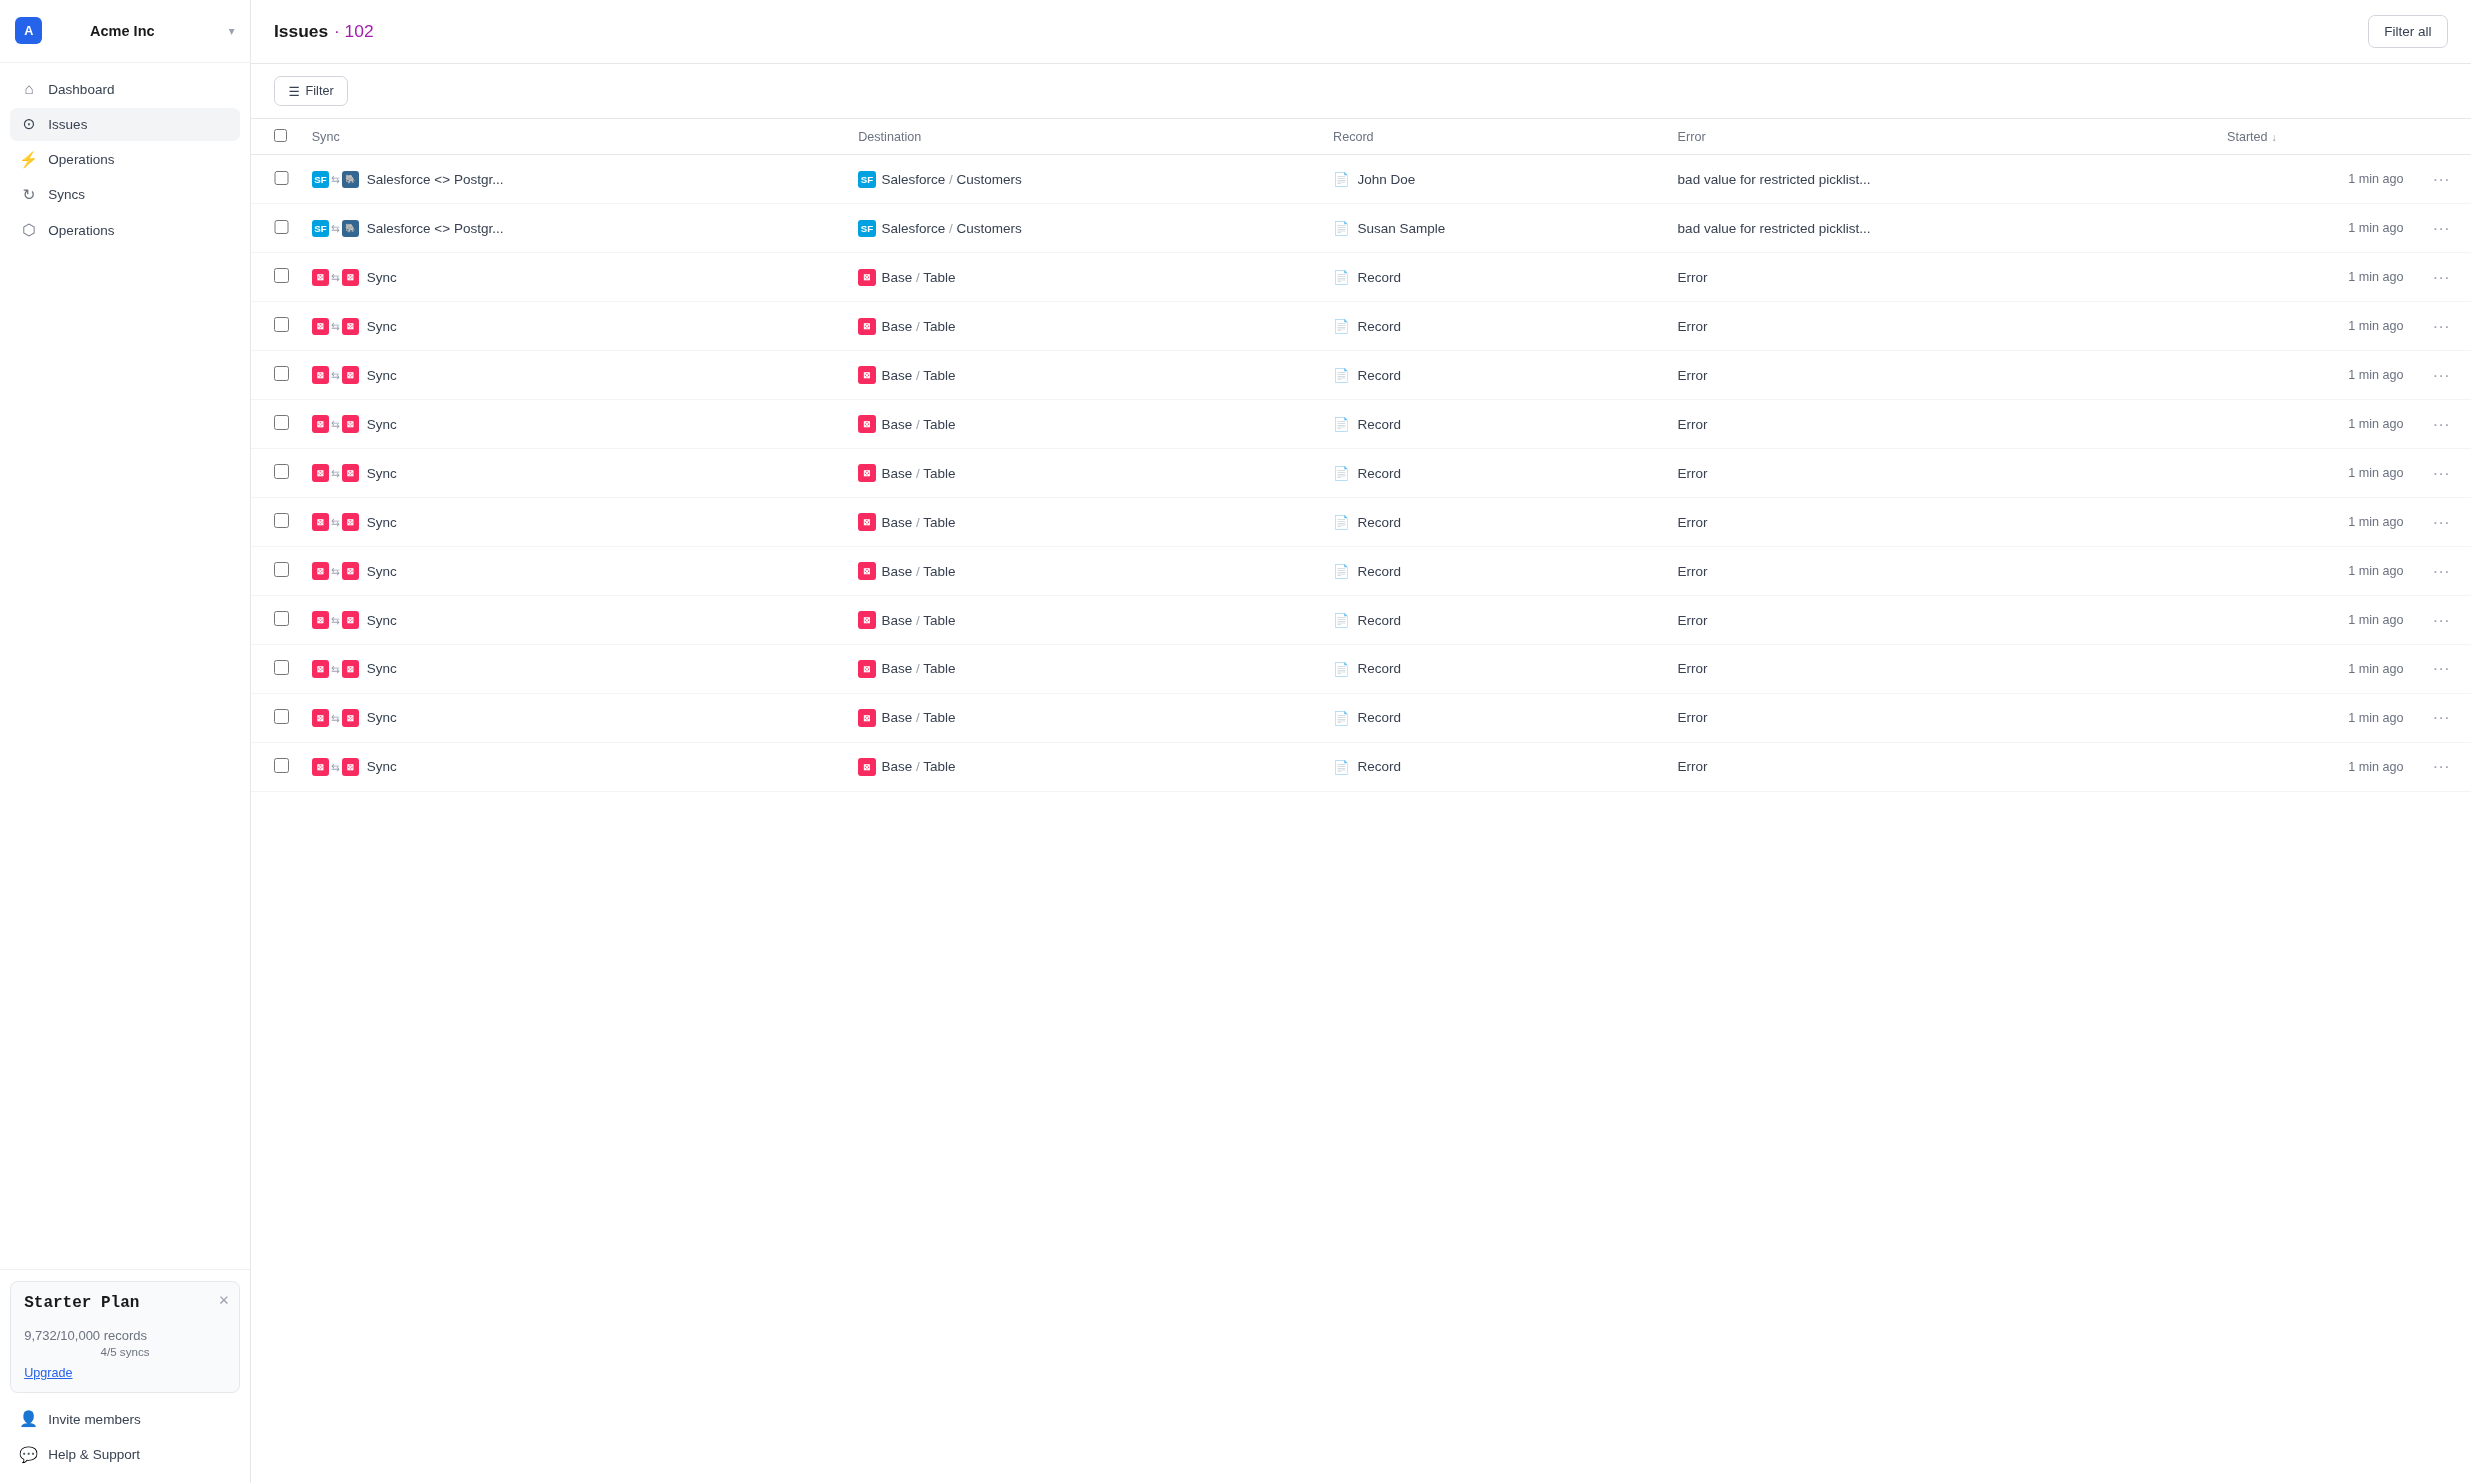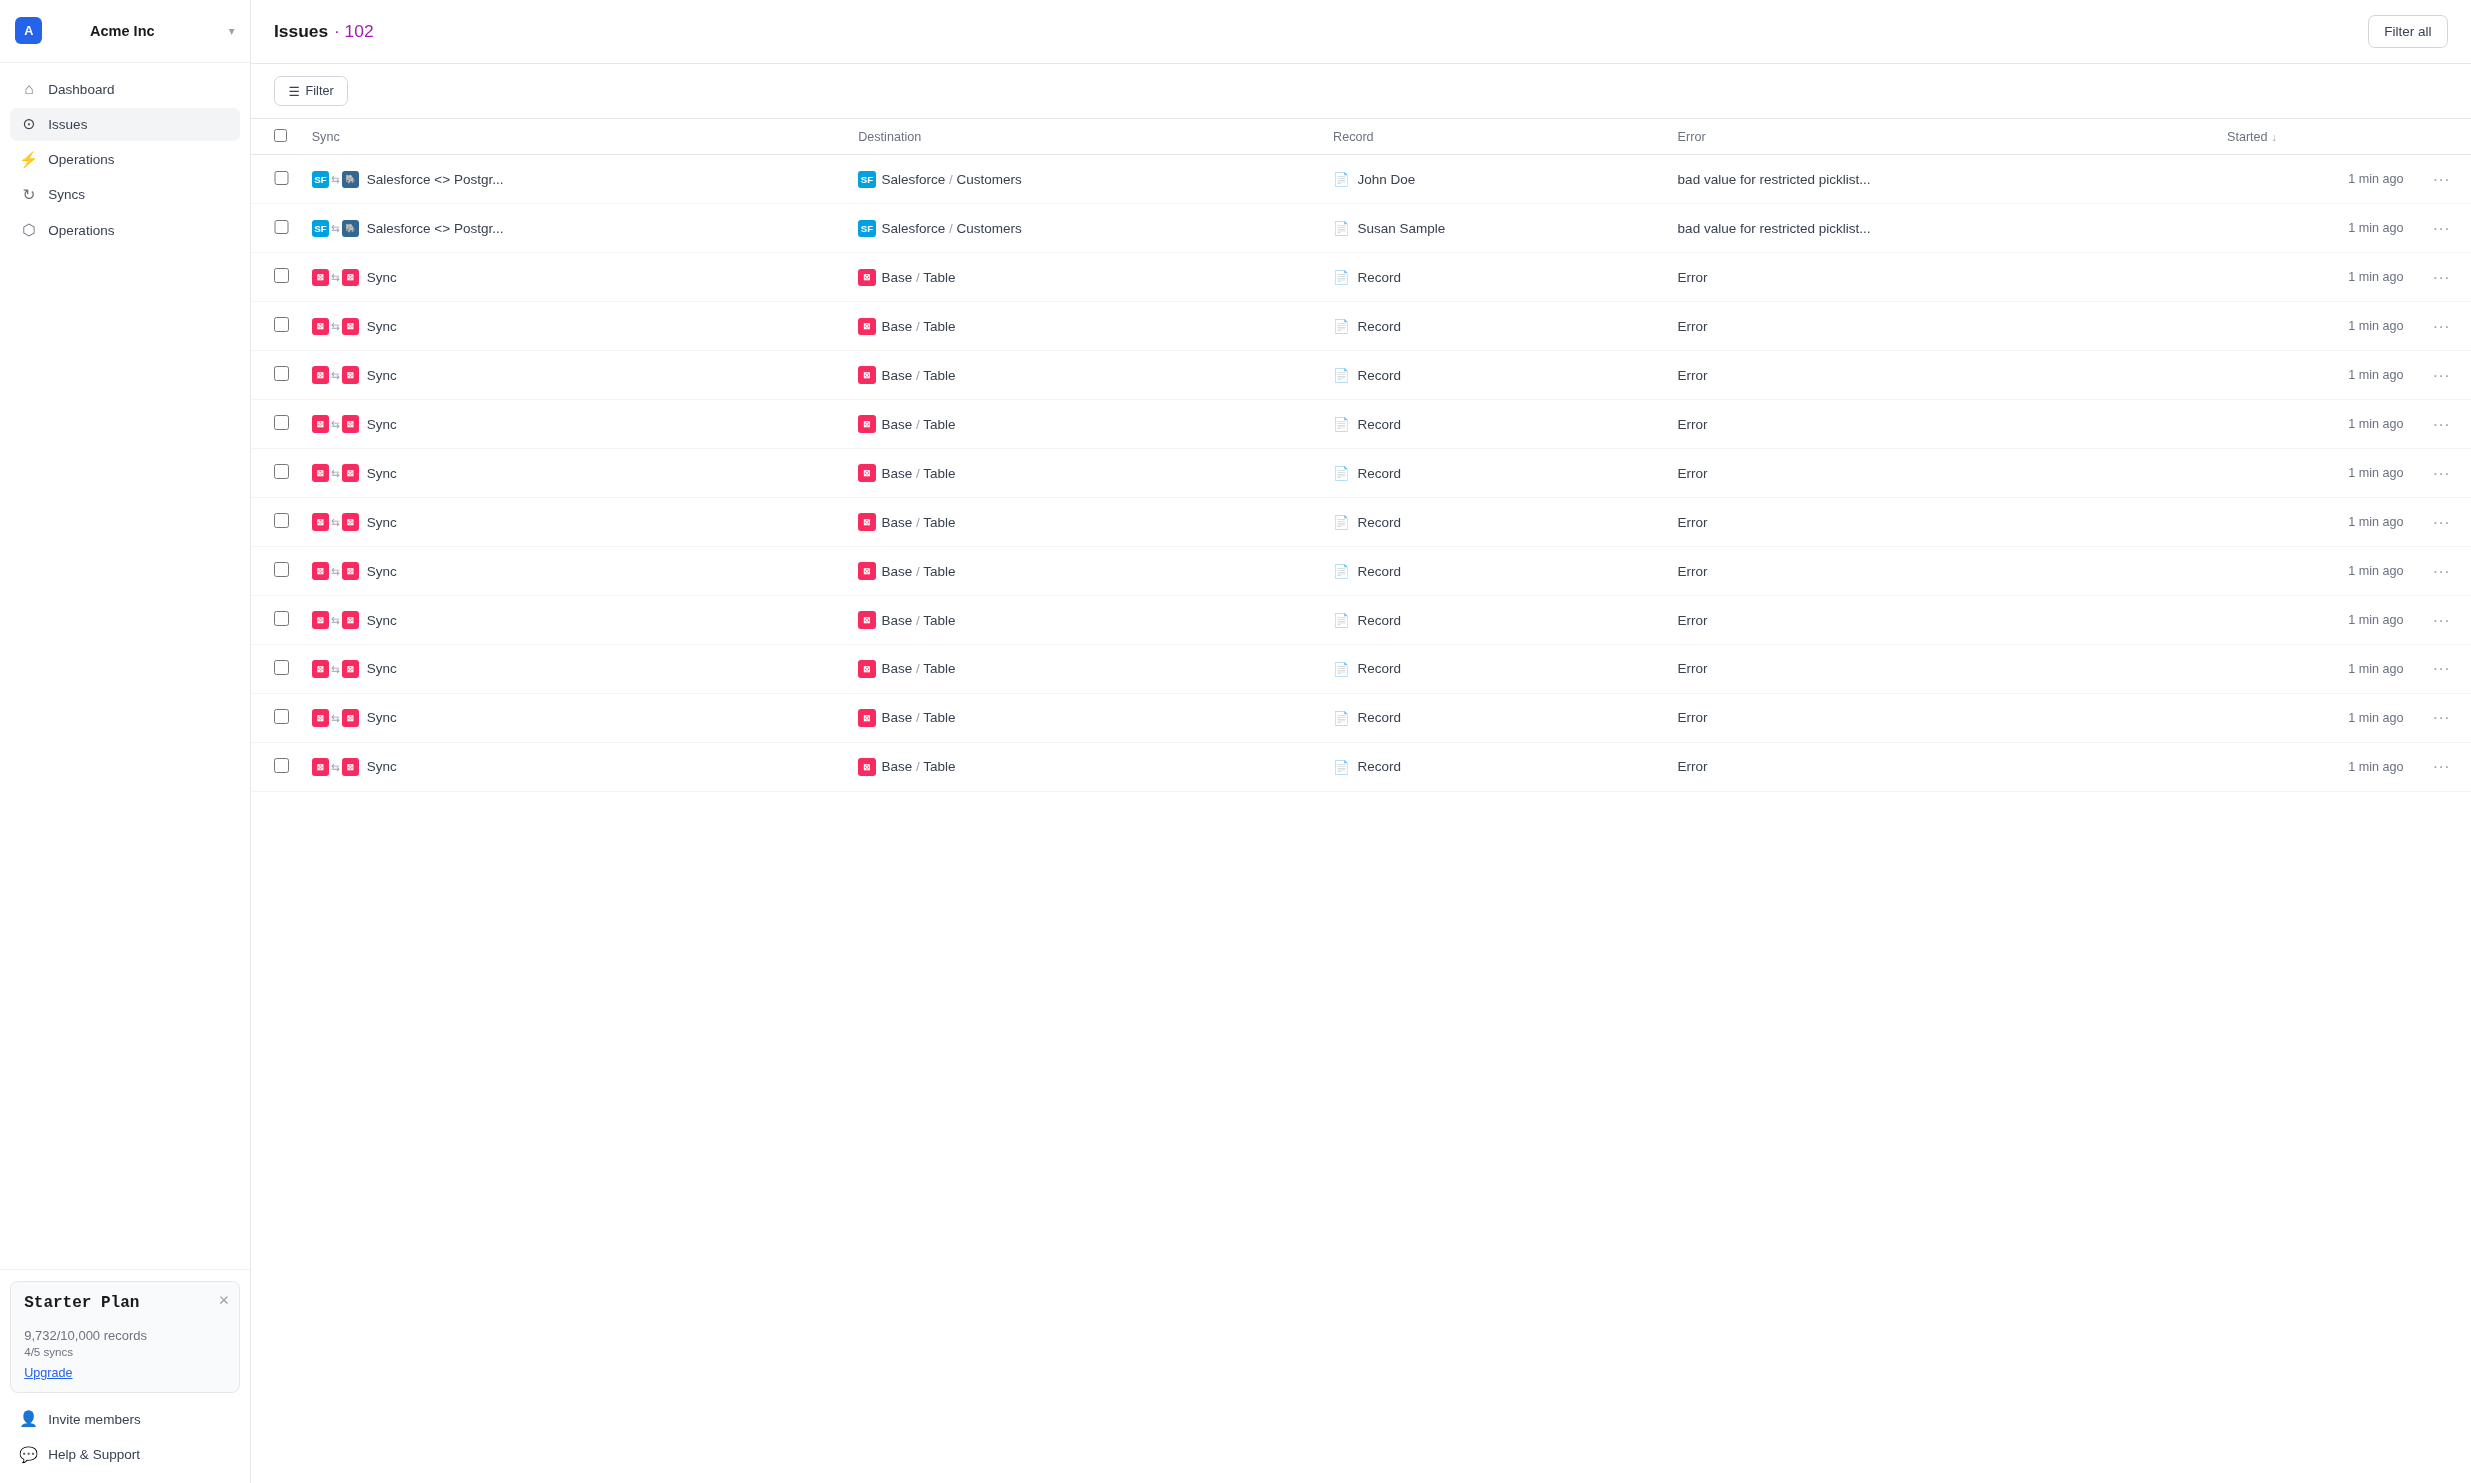--- a/index.html
+++ b/index.html
@@ -75,21 +75,21 @@
     .plan-card {
       background: #f9fafb;
       border: 1px solid #e5e7eb;
       border-radius: 7.7px;
       padding: 11.6px 13.5px;
       margin-bottom: 9.7px;
       position: relative;
     }
     .plan-title { font-weight: 600; font-size: 16px; margin-bottom: 16px; font-family: Liberation Mono, monospace; }
     .plan-records { font-size: 13px; color: #6b7280; margin-bottom: 1.9px; }
-    .plan-syncs { font-size: 11.6px; color: #6b7280; margin-bottom: 7.7px; }
+    .plan-syncs { font-size: 11.6px; color: #6b7280; margin-bottom: 7.7px; text-align: center; }
     .plan-upgrade { font-size: 12.6px; color: #2563eb; font-weight: 500; cursor: pointer; text-decoration: underline; }
     .plan-close {
       position: absolute;
       top: 9.7px;
       right: 9.7px;
       color: #9ca3af;
       cursor: pointer;
       font-size: 13.5px;
     }
     .bottom-nav {

